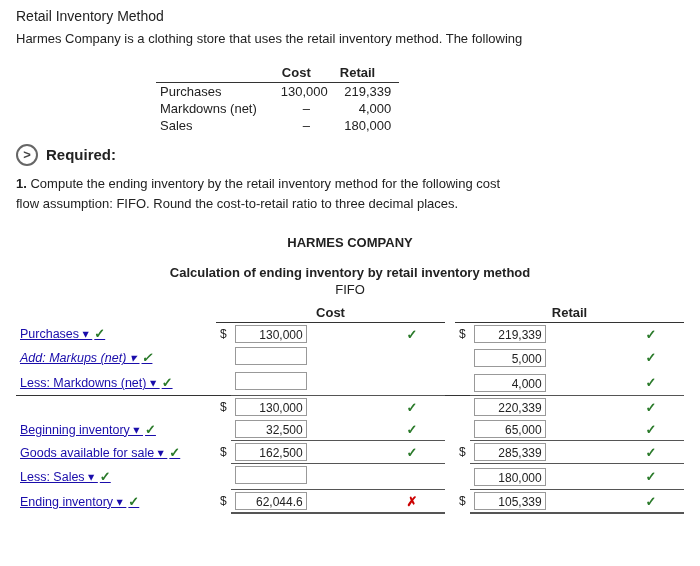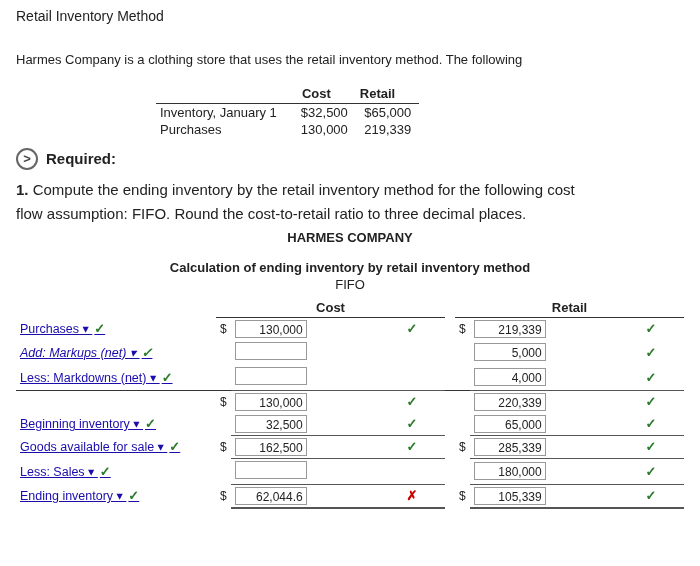--- a/index.html
+++ b/index.html
@@ -8,21 +8,21 @@
       font-size: 13px;
       background: #fff;
       color: #222;
       width: 700px;
       min-height: 566px;
       padding: 8px 16px 16px 16px;
     }
     .page-title {
       font-size: 14px;
       font-weight: normal;
-      margin-bottom: 26px;
+      margin-bottom: 5px;
     }
     .description {
       font-size: 13px;
       line-height: 1.5;
       margin-bottom: 14px;
     }
     .data-table {
       border-collapse: collapse;
       margin-left: 140px;
       margin-bottom: 10px;
@@ -48,23 +48,23 @@
       width: 22px;
       height: 22px;
       border-radius: 50%;
       border: 2px solid #666;
       margin-right: 8px;
       font-size: 13px;
       font-weight: bold;
       color: #444;
     }
     .problem-text {
-      font-size: 15px;
+      font-size: 13px;
       line-height: 1.6;
-      margin-bottom: 4px;
+      margin-bottom: 20px;
     }
     .company-header {
       text-align: center;
       font-size: 13px;
       font-weight: bold;
       margin-bottom: 15px;
     }
     .table-title {
       text-align: center;
       font-size: 13px;
@@ -137,28 +137,33 @@
 <table class="data-table">
   <thead>
     <tr>
       <th style="text-align:left;border-bottom:1px solid #333;"></th>
       <th class="col-cost-header">Cost</th>
       <th class="col-retail-header">Retail</th>
     </tr>
   </thead>
   <tbody>
     <tr>
-      <td class="label">Inventory, January 1</td>
-      <td class="val">$32,500</td>
-      <td class="val">$65,000</td>
-    </tr>
-    <tr>
       <td class="label">Purchases</td>
       <td class="val">130,000</td>
       <td class="val">219,339</td>
+    </tr>
+    <tr>
+      <td class="label">Markdowns (net)</td>
+      <td class="dash">–</td>
+      <td class="val">4,000</td>
+    </tr>
+    <tr>
+      <td class="label">Sales</td>
+      <td class="dash">–</td>
+      <td class="val">180,000</td>
     </tr>
   </tbody>
 </table>
 
 <div style="display:flex;align-items:center;margin:10px 0 8px 0;">
   <div class="arrow-circle">&gt;</div>
   <span style="font-size:15px;font-weight:bold;">Required:</span>
 </div>
 
 <p class="problem-text">

